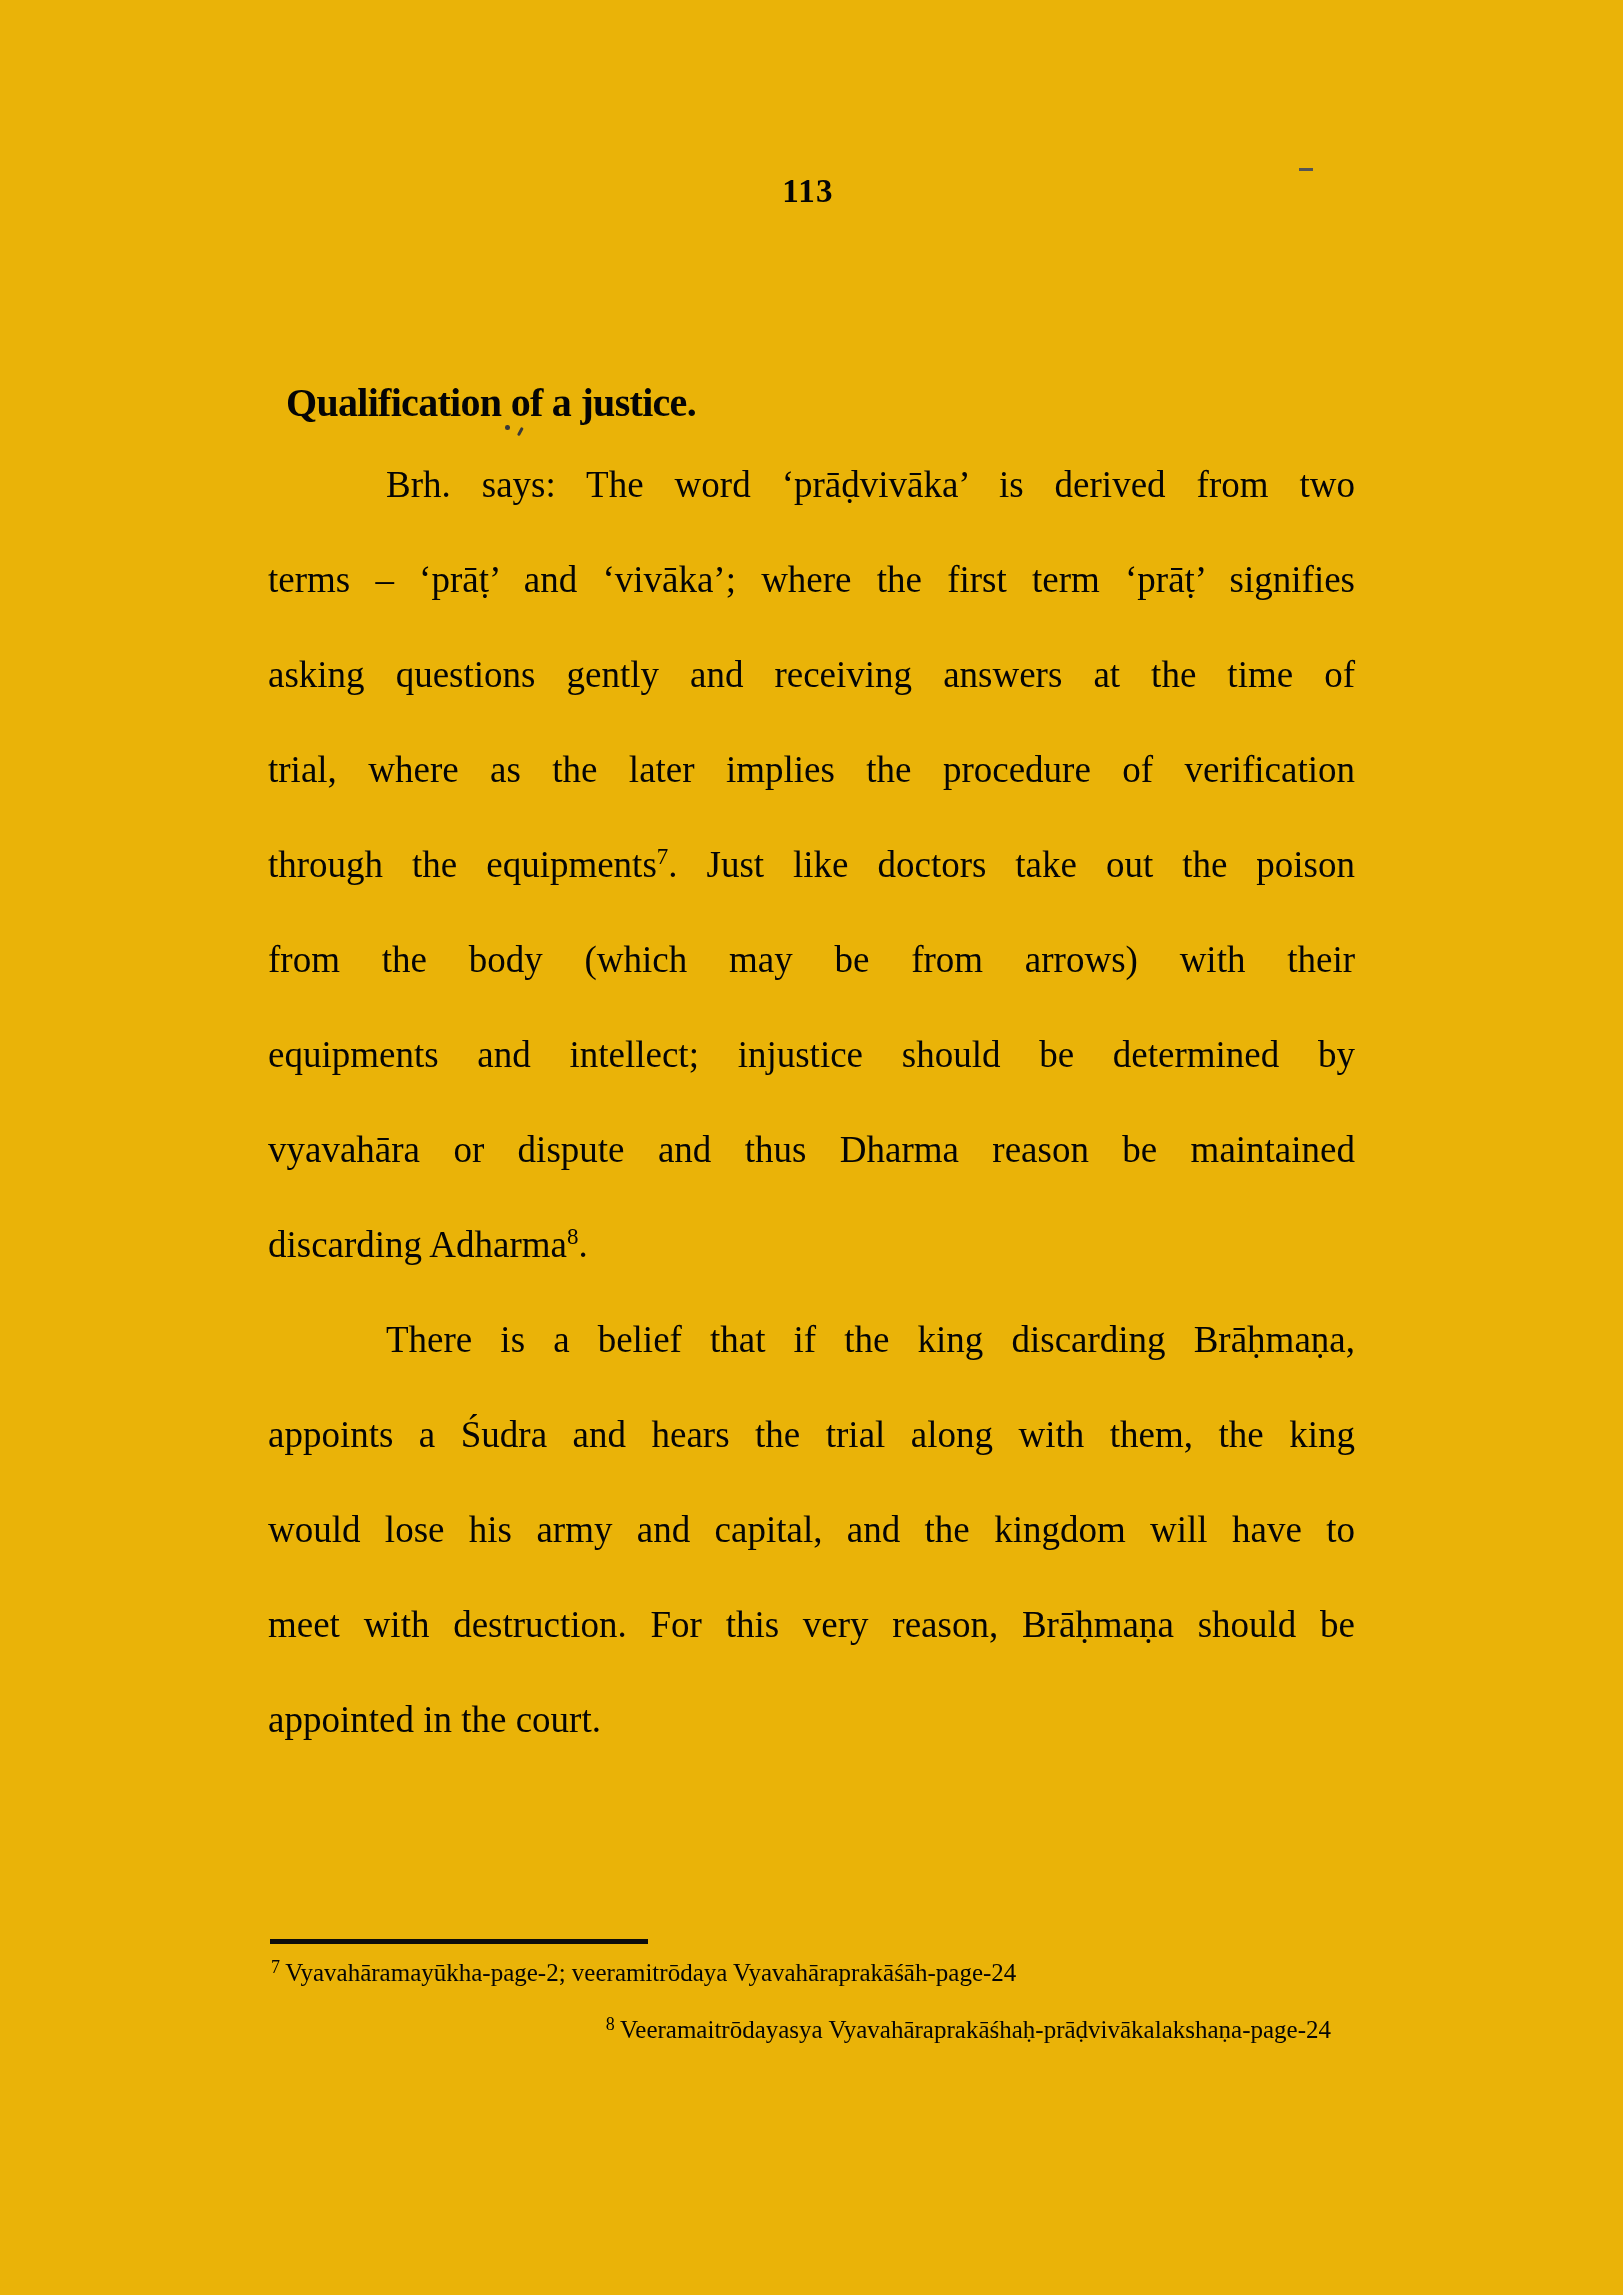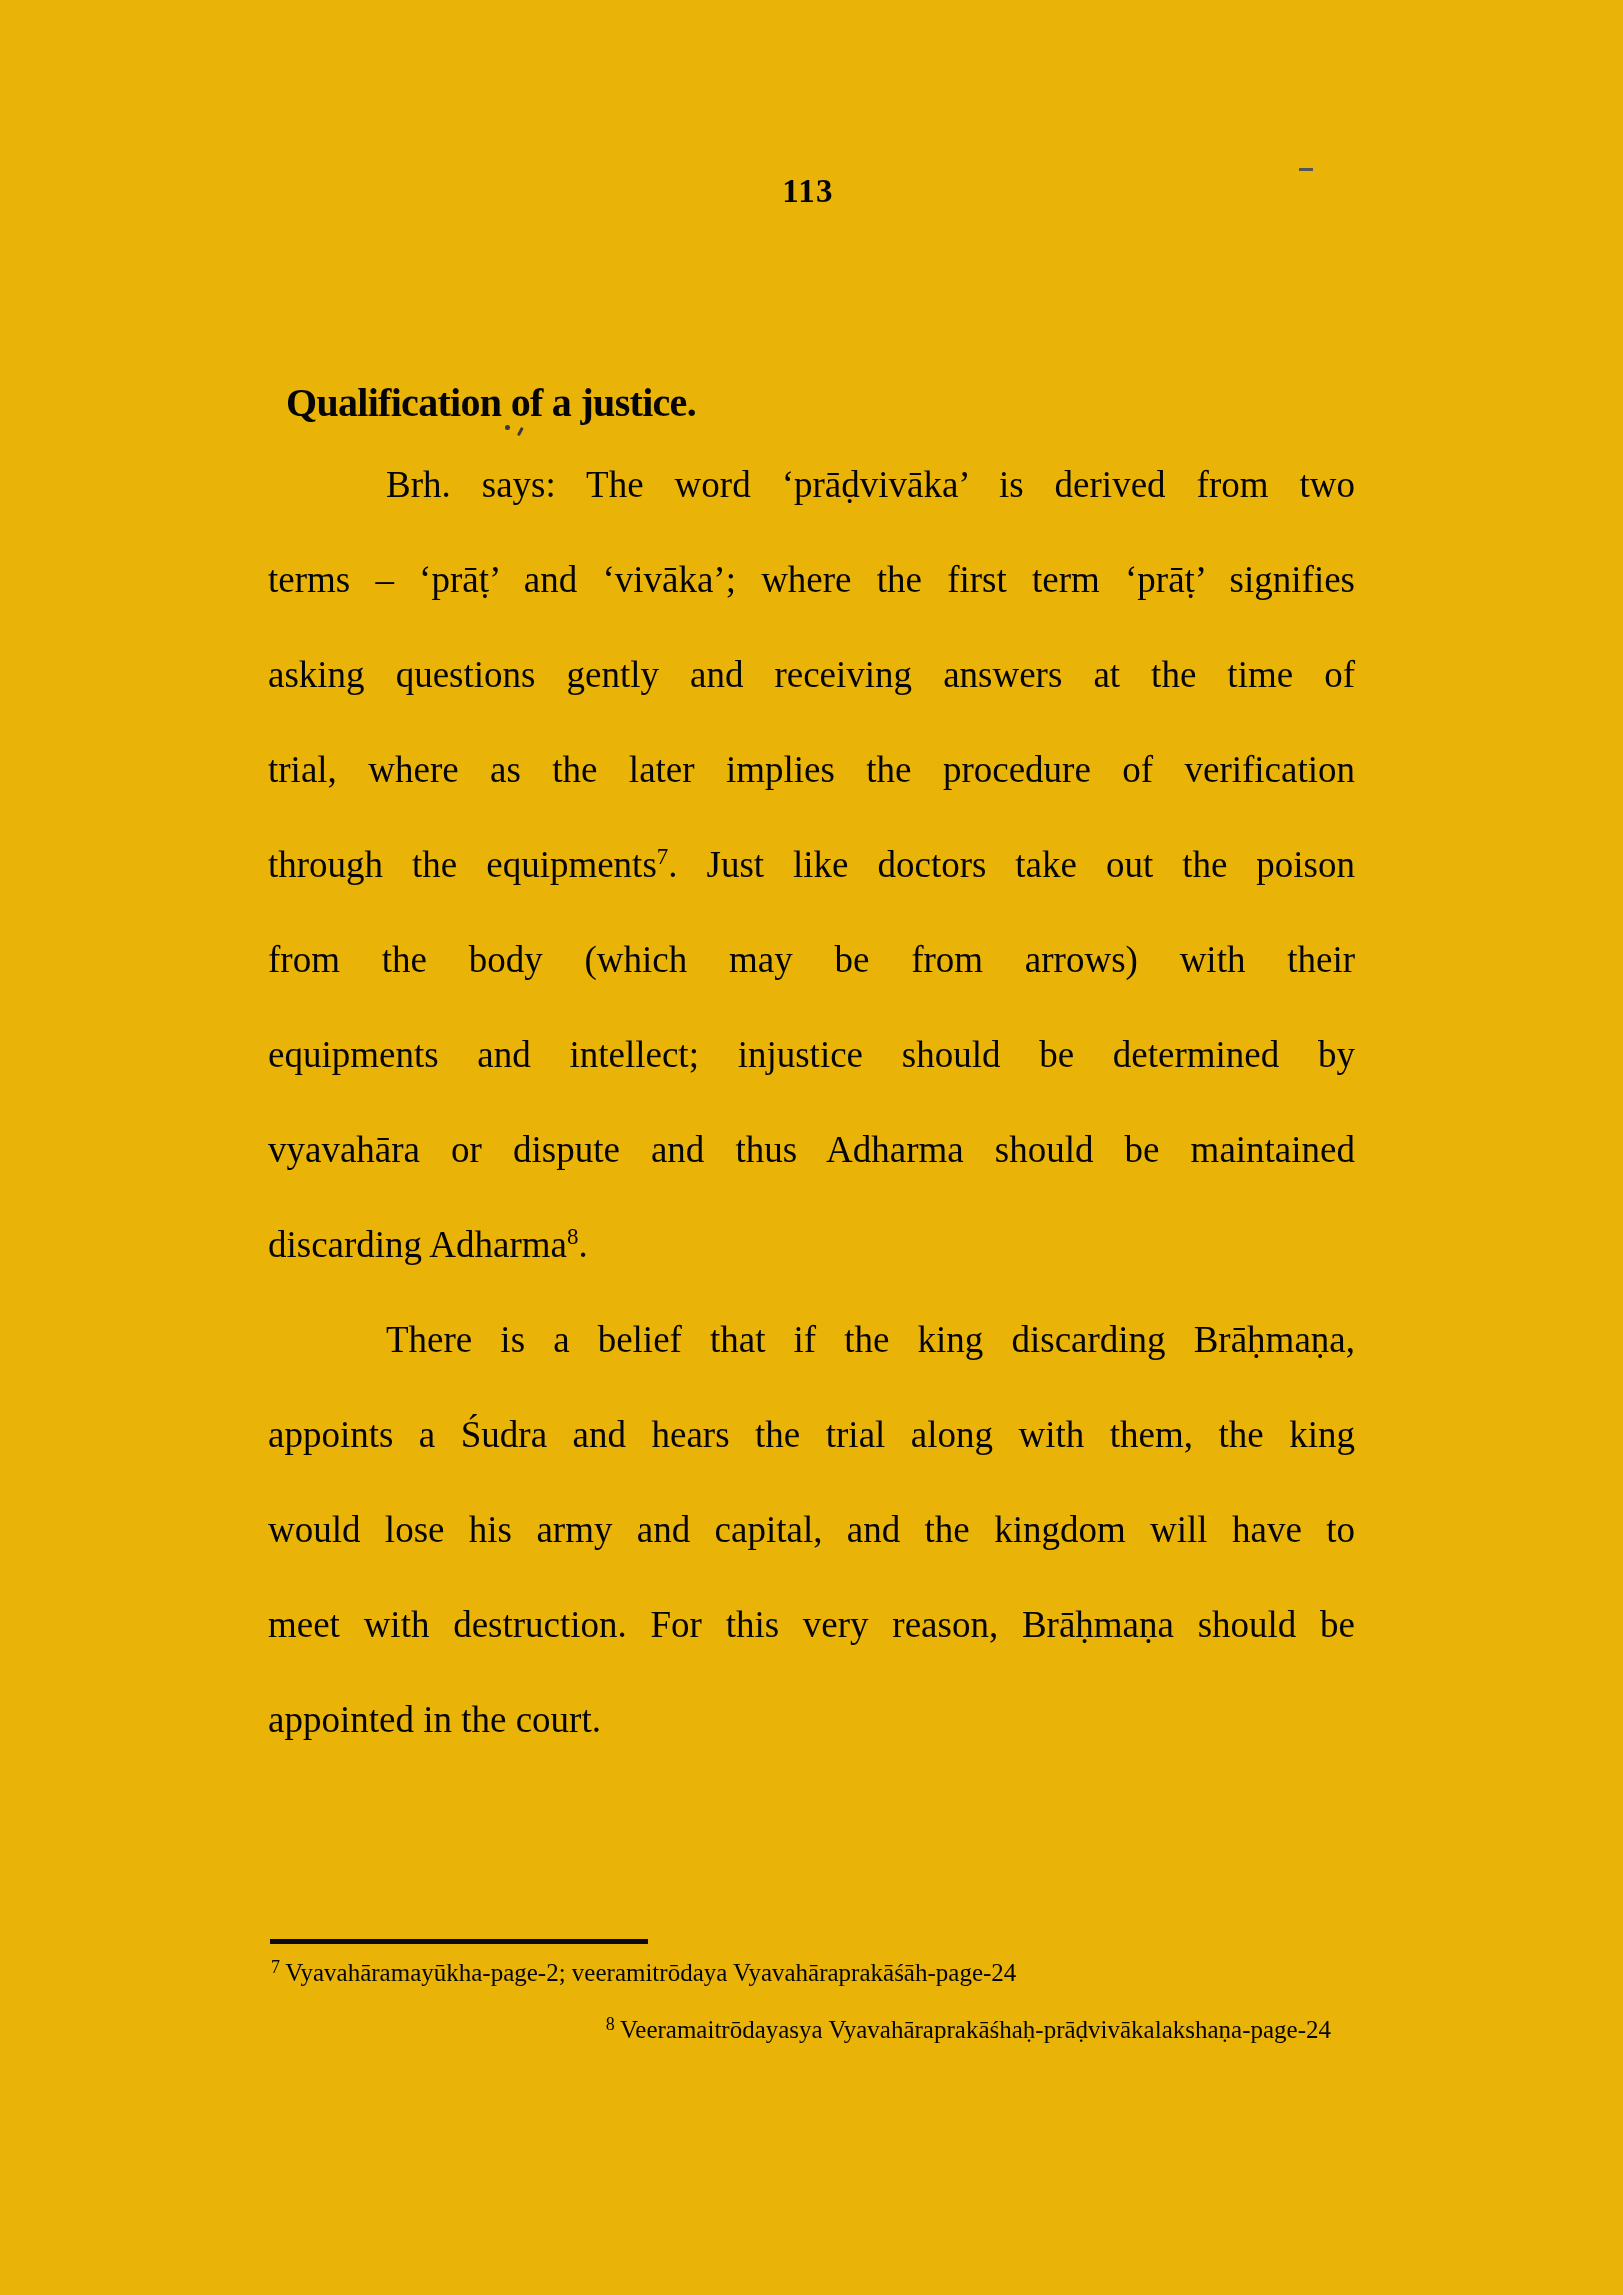--- a/index.html
+++ b/index.html
@@ -123,21 +123,21 @@
 
   <div class="body-text">
 
     <div class="line indent">Brh. says: The word ‘prāḍvivāka’ is derived from two</div>
     <div class="line">terms – ‘prāṭ’ and ‘vivāka’; where the first term ‘prāṭ’ signifies</div>
     <div class="line">asking questions gently and receiving answers at the time of</div>
     <div class="line">trial, where as the later implies the procedure of verification</div>
     <div class="line"><span>through the equipments</span><span class="sup">7</span><span>. Just like doctors take out the poison</span></div>
     <div class="line">from the body (which may be from arrows) with their</div>
     <div class="line">equipments and intellect; injustice should be determined by</div>
-    <div class="line">vyavahāra or dispute and thus Adharma should be maintained</div>
+    <div class="line">vyavahāra or dispute and thus Dharma reason be maintained</div>
     <div class="line lastline"><span>discarding Adharma</span><span class="sup">8</span><span>.</span></div>
 
     <div class="line indent">There is a belief that if the king discarding Brāḥmaṇa,</div>
     <div class="line">appoints a Śudra and hears the trial along with them, the king</div>
     <div class="line">would lose his army and capital, and the kingdom will have to</div>
     <div class="line">meet with destruction. For this very reason, Brāḥmaṇa should be</div>
     <div class="line lastline">appointed in the court.</div>
   </div>
 
   <div class="fnrule"></div>

